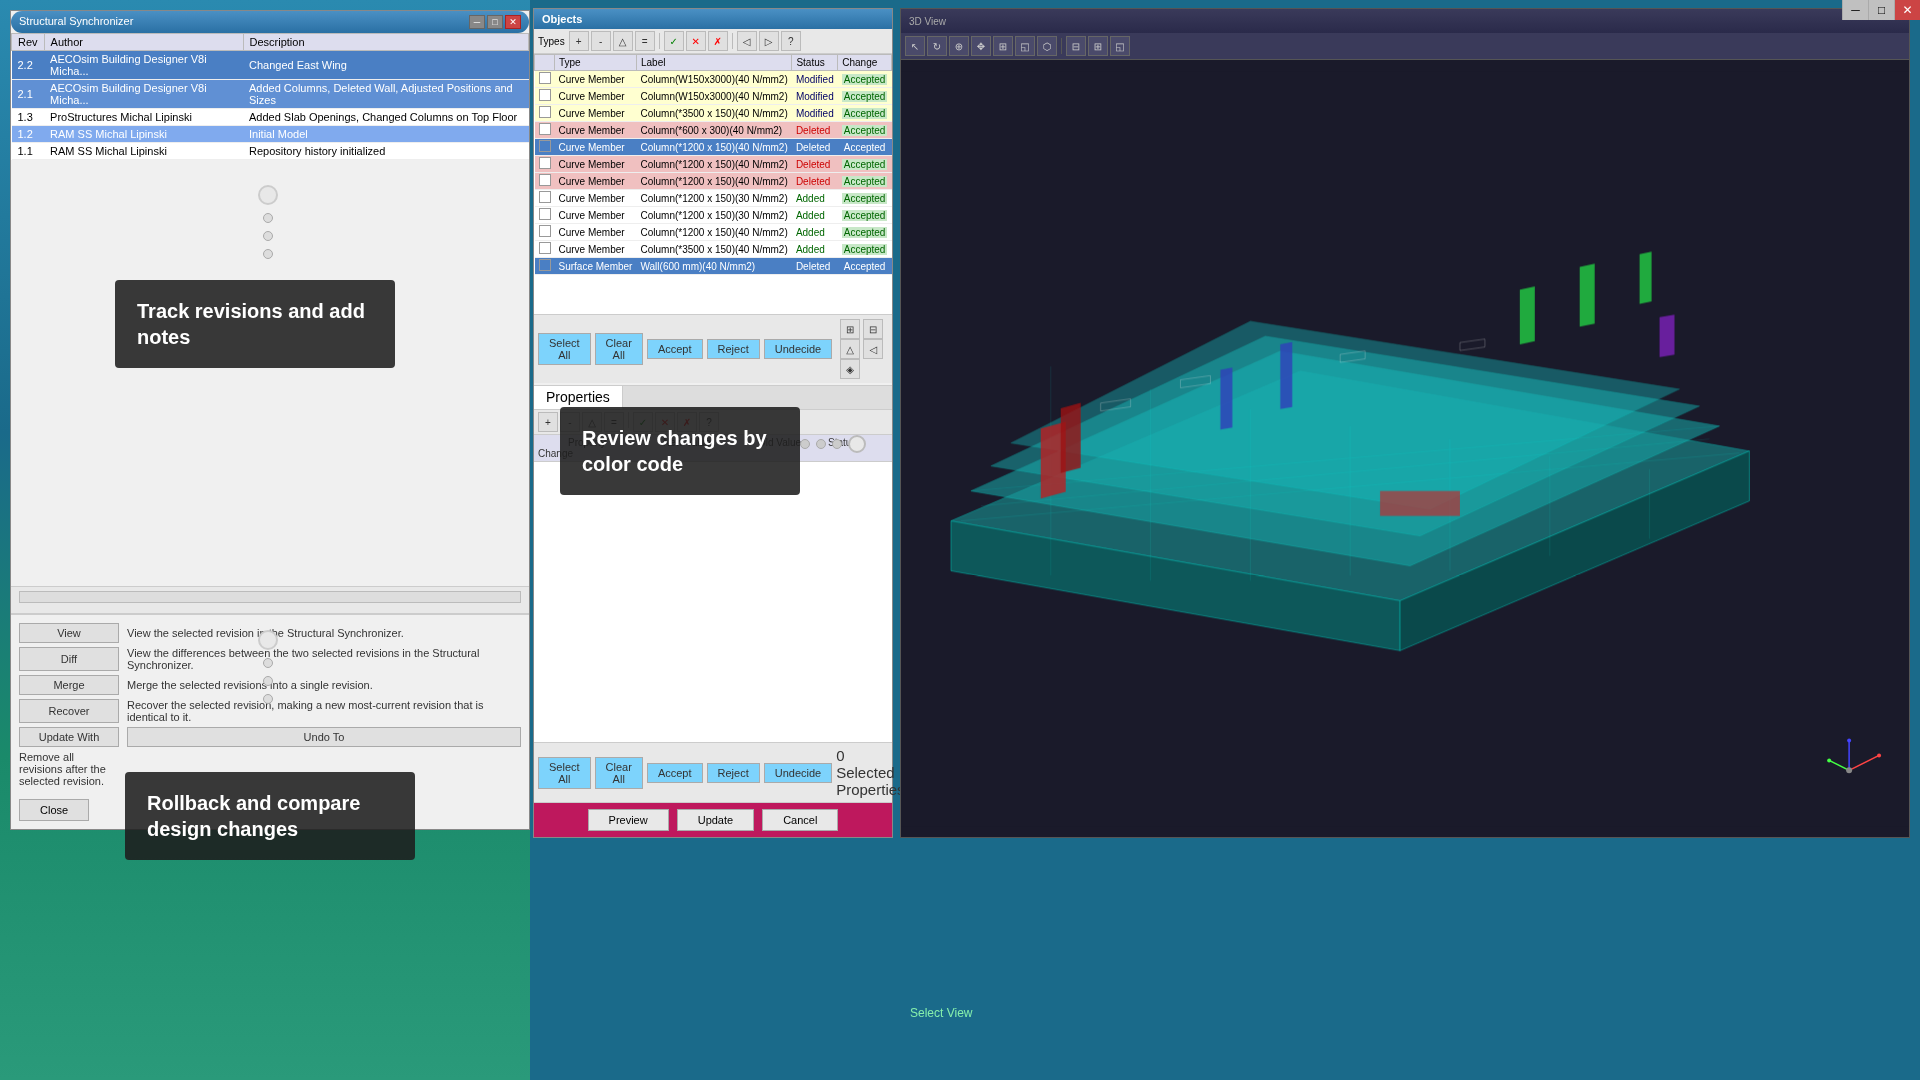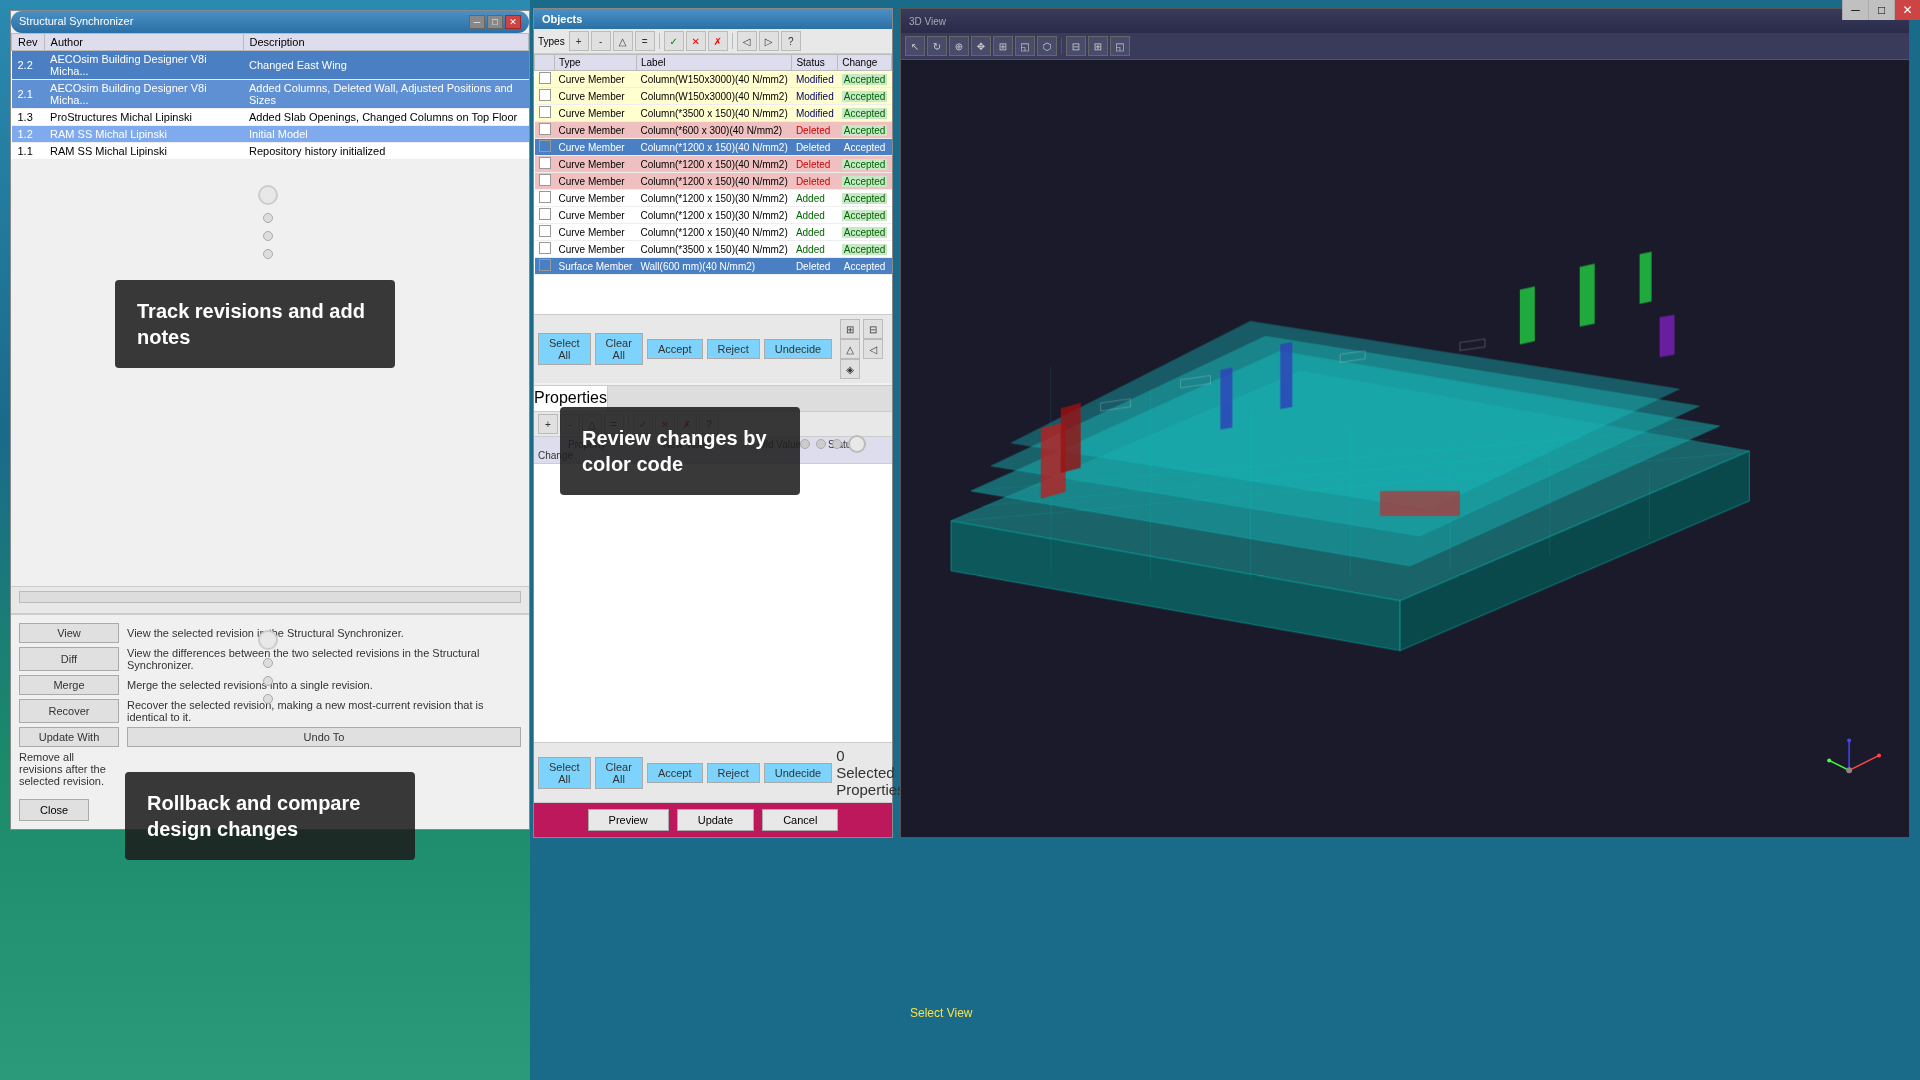--- a/index.html
+++ b/index.html
@@ -375,22 +375,22 @@
       flex-direction: column;
     }
 
     .props-tabs {
       display: flex;
       background: #ddd;
       border-bottom: 1px solid #ccc;
     }
 
     .props-tab {
-      padding: 3px 0;
-      font-size: 16px;
+      padding: 3px 12px;
+      font-size: 14px;
       cursor: pointer;
       border-right: 1px solid #ccc;
     }
 
     .props-tab.active {
       background: white;
       border-bottom: 1px solid white;
     }
 
     .props-toolbar {
@@ -508,21 +508,21 @@
     .building-svg {
       width: 100%;
       height: 100%;
     }
 
     
     .select-view-label {
       position: absolute;
       bottom: 60px;
       left: 910px;
-      color: #fde047;
+      color: #86efac;
       font-size: 12px;
     }
 
     
     .bg-gradient {
       position: absolute;
       top: 0;
       left: 0;
       width: 530px;
       height: 1080px;

